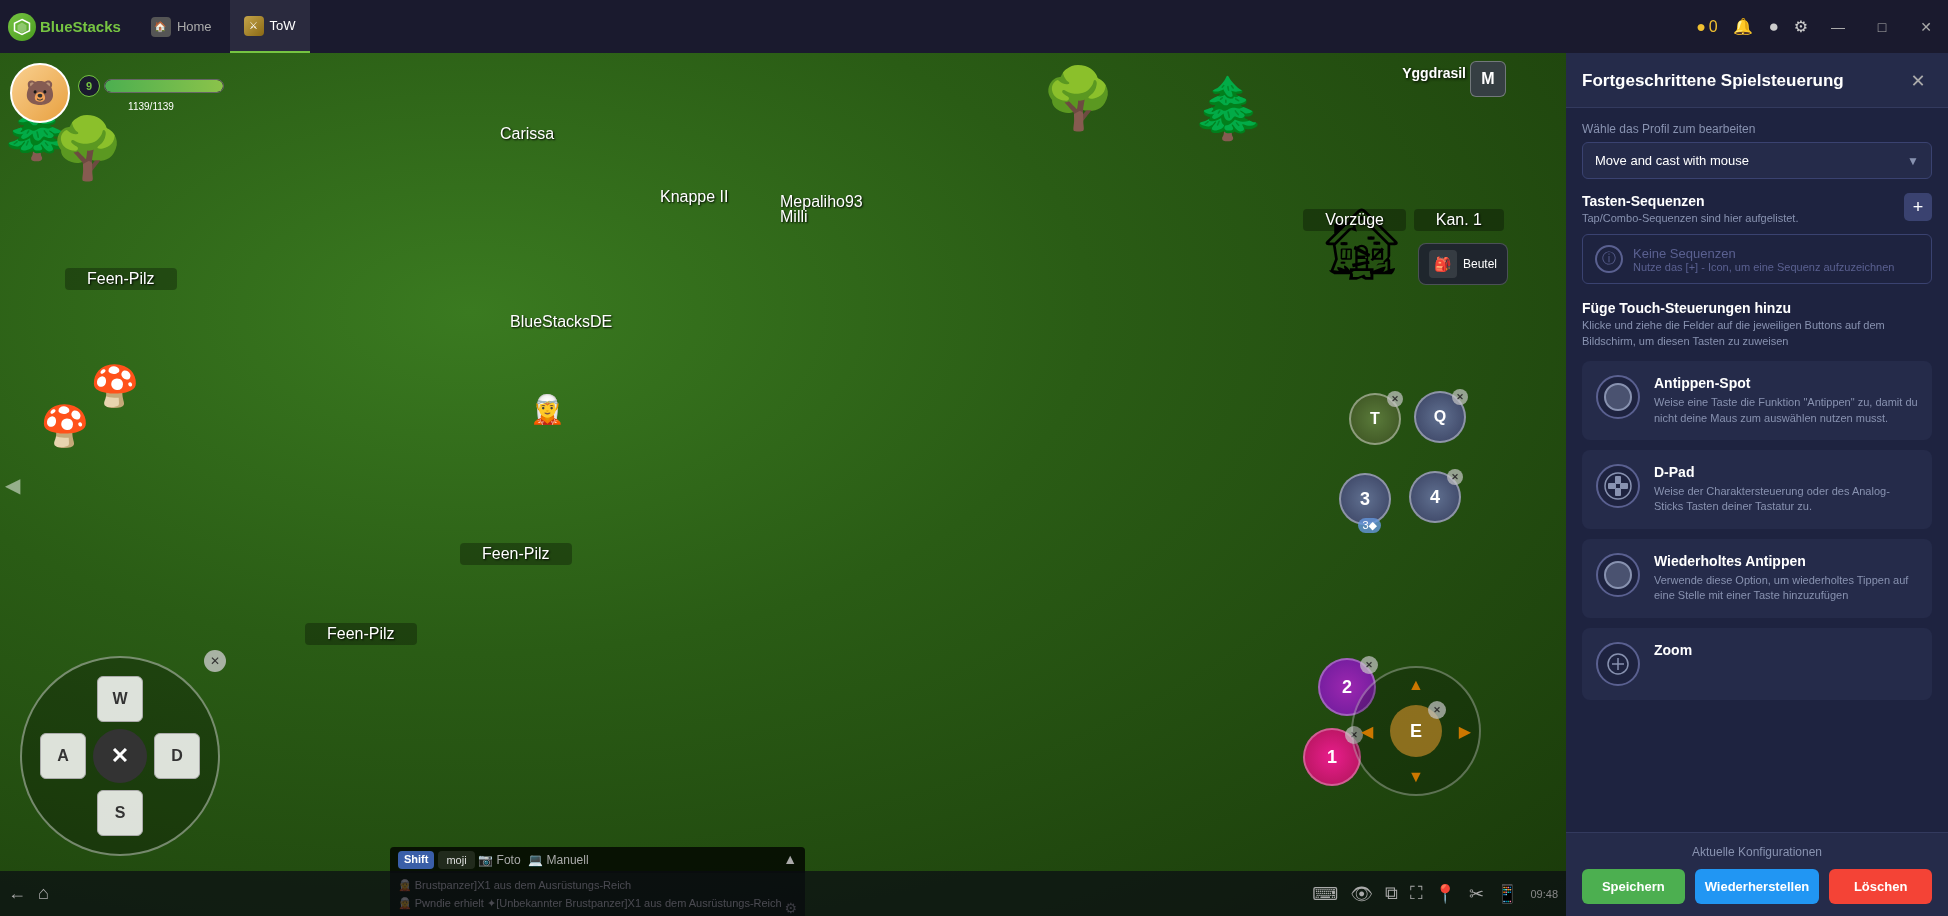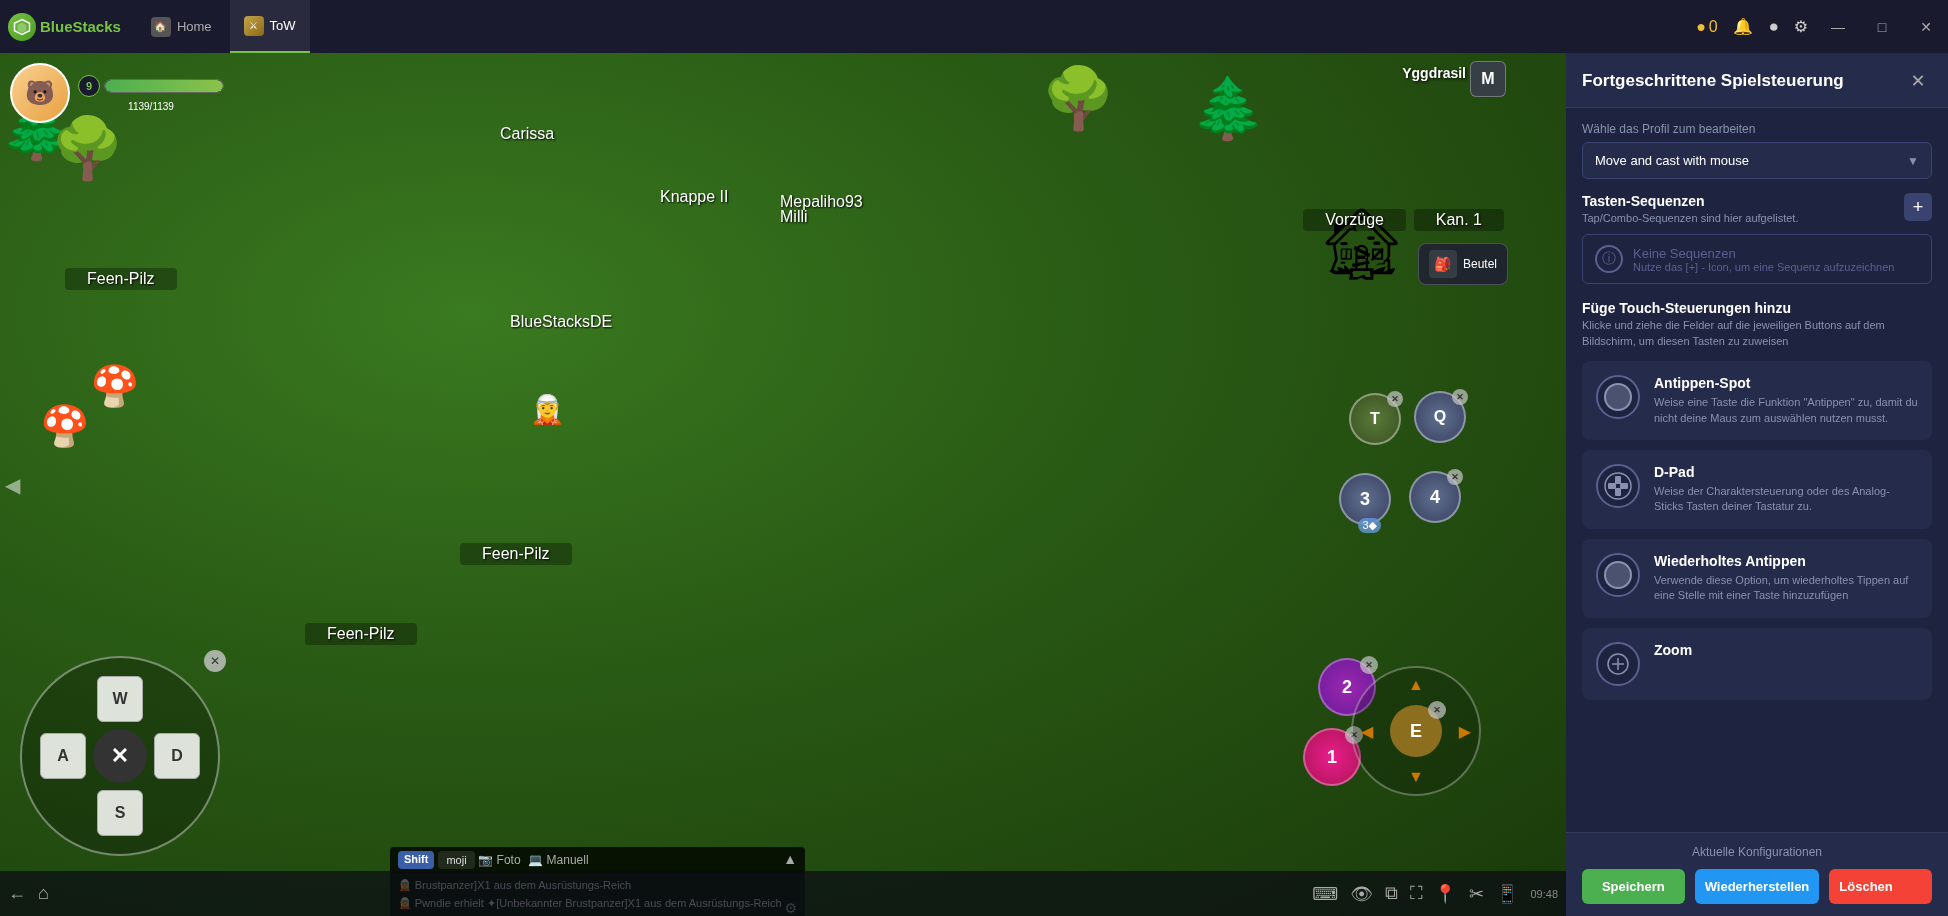--- a/index.html
+++ b/index.html
@@ -505,21 +505,21 @@
     .btn-delete {
       flex: 1;
       padding: 10px;
       background: #f44336;
       color: white;
       border: none;
       border-radius: 6px;
       font-size: 13px;
       font-weight: 600;
       cursor: pointer;
-      text-align: left;
+      text-align: center;
     }
 
     
     .mushroom {
       position: absolute;
       font-size: 40px;
     }
     .tree {
       position: absolute;
       font-size: 60px;

